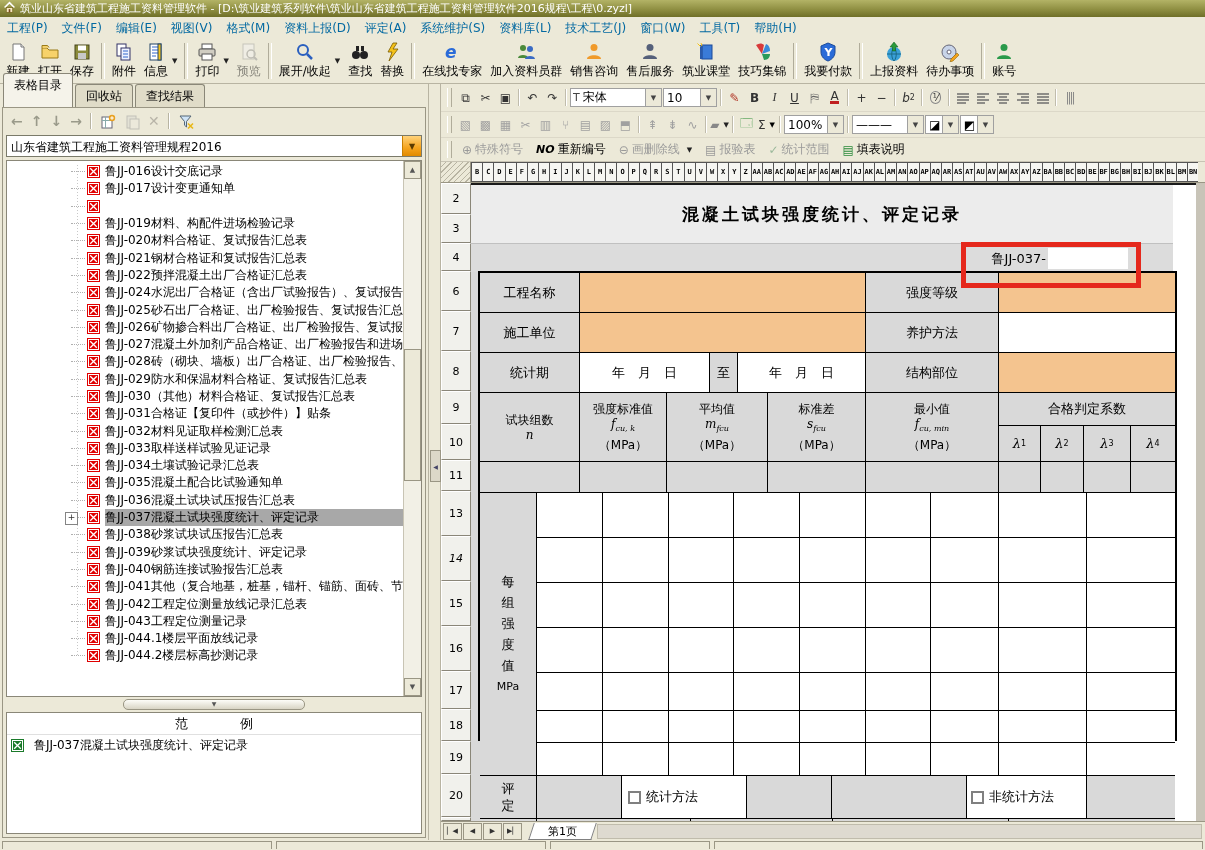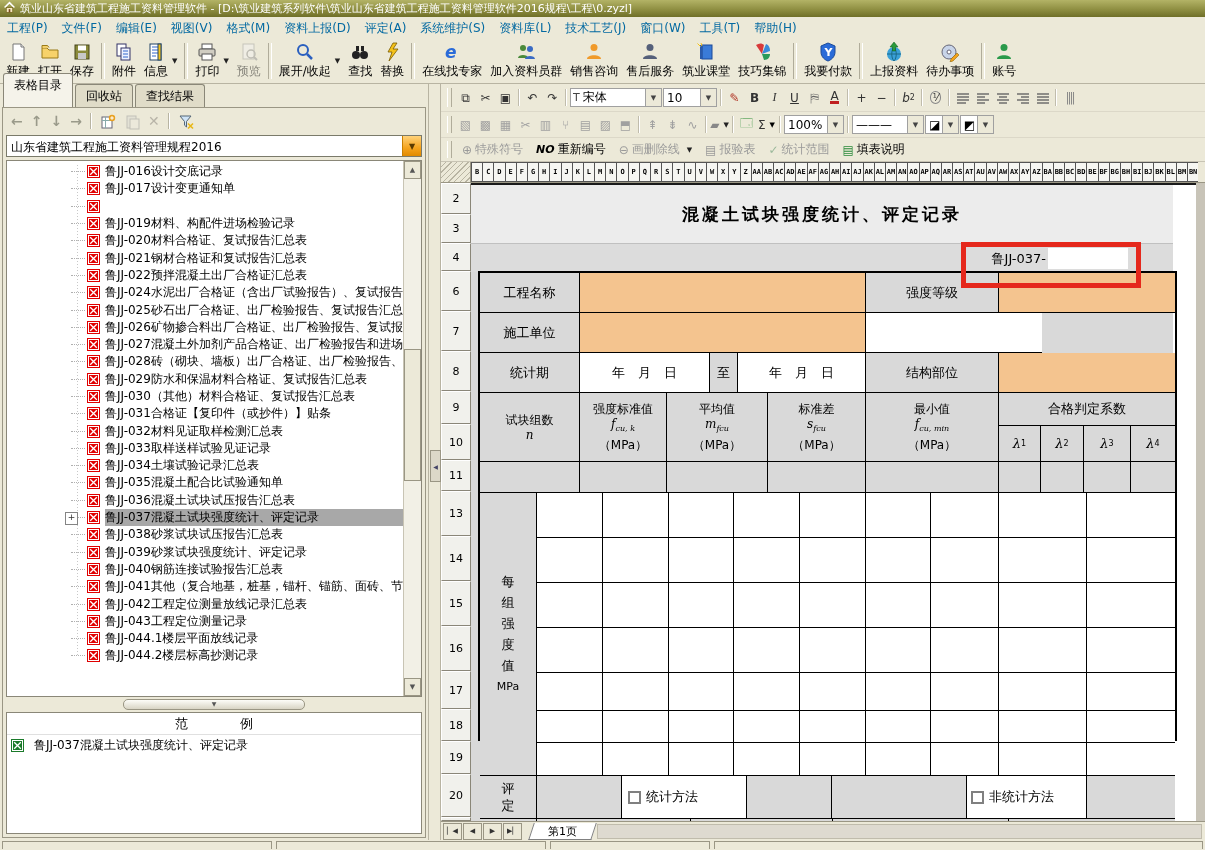--- a/index.html
+++ b/index.html
@@ -1031,21 +1031,21 @@
         <div class="gut-cell" style="height: 31px; flex: 0 0 31px;">2</div>
         <div class="gut-cell" style="height: 29px; flex: 0 0 29px;">3</div>
         <div class="gut-cell" style="height: 28px; flex: 0 0 28px;">4</div>
         <div class="gut-cell" style="height: 40px; flex: 0 0 40px;">6</div>
         <div class="gut-cell" style="height: 40px; flex: 0 0 40px;">7</div>
         <div class="gut-cell" style="height: 40px; flex: 0 0 40px;">8</div>
         <div class="gut-cell" style="height: 33px; flex: 0 0 33px;">9</div>
         <div class="gut-cell" style="height: 36px; flex: 0 0 36px;">10</div>
         <div class="gut-cell" style="height: 31px; flex: 0 0 31px;">11</div>
         <div class="gut-cell" style="height: 45px; flex: 0 0 45px;">13</div>
-        <div class="gut-cell" style="height: 45px; flex: 0 0 45px;">14</div>
+        <div class="gut-cell" style="height: 45px; flex: 0 0 45px; font-style: italic;">14</div>
         <div class="gut-cell" style="height: 45px; flex: 0 0 45px;">15</div>
         <div class="gut-cell" style="height: 45px; flex: 0 0 45px;">16</div>
         <div class="gut-cell" style="height: 38px; flex: 0 0 38px;">17</div>
         <div class="gut-cell" style="height: 32px; flex: 0 0 32px;">18</div>
         <div class="gut-cell" style="height: 33px; flex: 0 0 33px;">19</div>
         <div class="gut-cell" style="height: 43px; flex: 0 0 43px;">20</div>
         <div class="gut-cell" style="flex: 1 1 0%;"></div>
       </div>
     <div id="sheet">
       <div id="sheet-right-strip"></div>
@@ -1060,20 +1060,21 @@
       <div id="doc-table">
           <div class="t-row" style="height: 40px;">
             <div class="c bg-g" style="width: 100px; flex: 0 0 100px; height: 40px;">工程名称</div>
             <div class="c bg-o" style="width: 286px; flex: 0 0 286px; height: 40px;"></div>
             <div class="c bg-g" style="width: 133px; flex: 0 0 133px; height: 40px;">强度等级</div>
             <div class="c bg-o last" style="width: 176px; flex: 0 0 176px; height: 40px;"></div>
           </div>
           <div class="t-row" style="height: 40px;">
             <div class="c bg-g" style="width: 100px; flex: 0 0 100px; height: 40px;">施工单位</div>
             <div class="c bg-o" style="width: 286px; flex: 0 0 286px; height: 40px;"></div>
+            <div class="c bg-g" style="width: 133px; flex: 0 0 133px; height: 40px;">养护方法</div>
             <div class="c bg-w last" style="width: 176px; flex: 0 0 176px; height: 40px;"></div>
           </div>
           <div class="t-row" style="height: 40px;">
             <div class="c bg-g" style="width: 100px; flex: 0 0 100px; height: 40px;">统计期</div>
             <div class="c bg-w" style="width: 130px; flex: 0 0 130px; height: 40px;">年　月　日</div>
             <div class="c bg-g" style="width: 28px; flex: 0 0 28px; height: 40px;">至</div>
             <div class="c bg-w" style="width: 128px; flex: 0 0 128px; height: 40px;">年　月　日</div>
             <div class="c bg-g" style="width: 133px; flex: 0 0 133px; height: 40px;">结构部位</div>
             <div class="c bg-o last" style="width: 176px; flex: 0 0 176px; height: 40px;"></div>
           </div>

